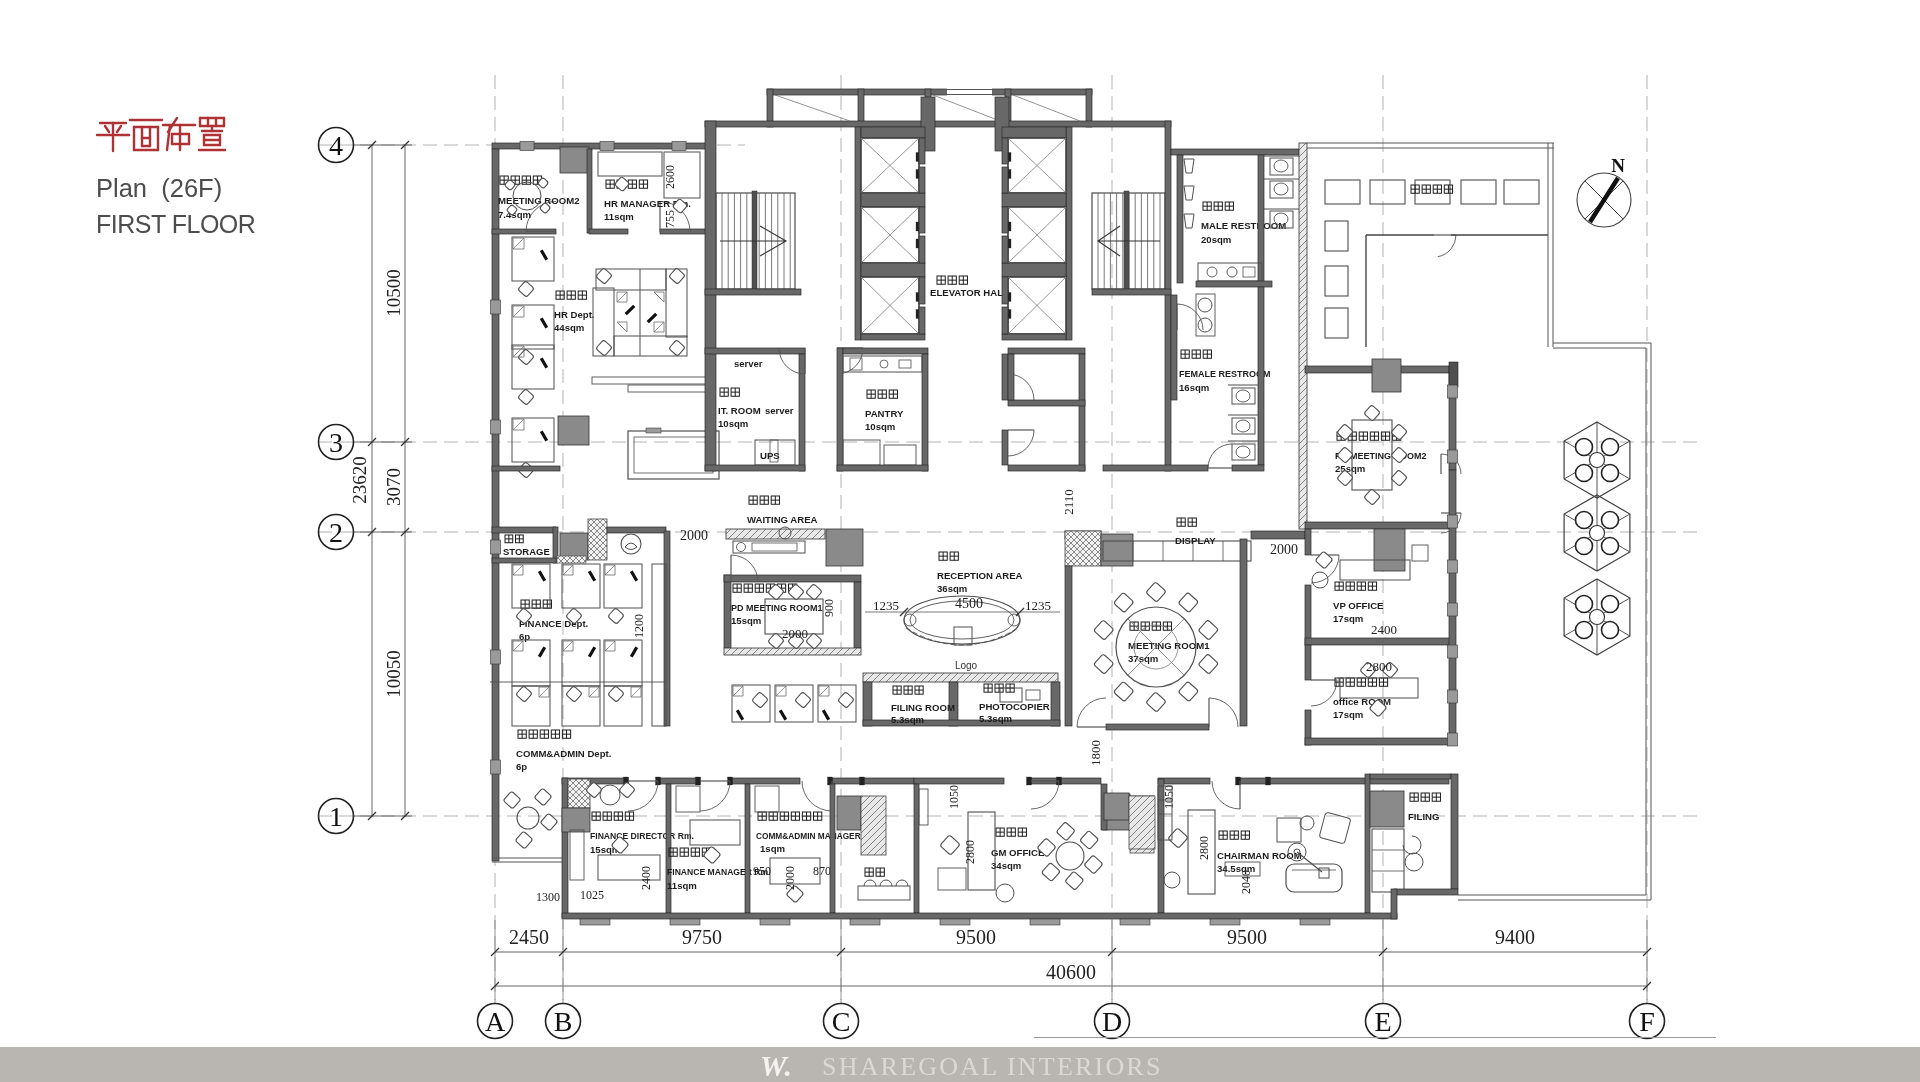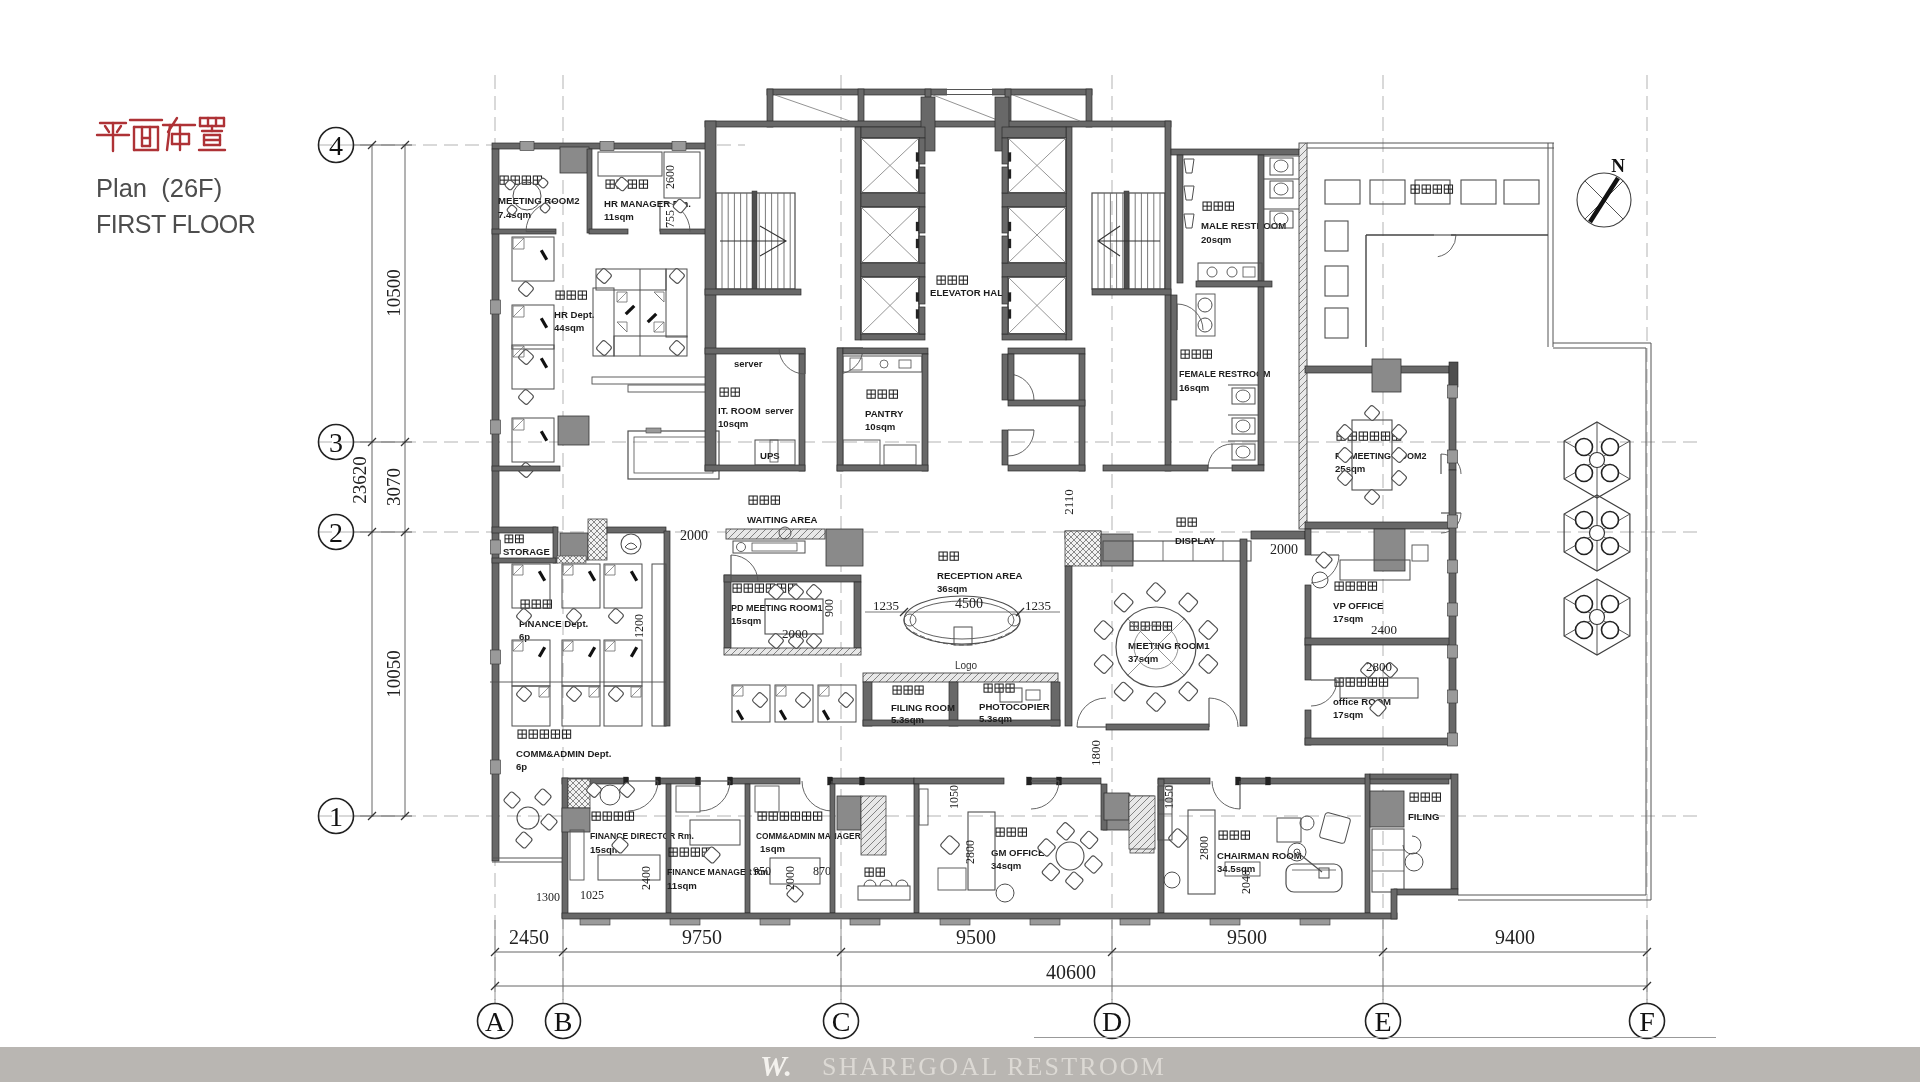--- a/index.html
+++ b/index.html
@@ -1171,12 +1171,12 @@
     <rect x="1210" y="919" width="30" height="6" fill="#9a9a9a" stroke="#333" stroke-width="0.6"></rect>
     <rect x="1300" y="919" width="30" height="6" fill="#9a9a9a" stroke="#333" stroke-width="0.6"></rect>
     <rect x="1394" y="889" width="64" height="6" fill="#686868" stroke="#2c2c2c" stroke-width="0.7"></rect>
     <rect x="1391" y="889" width="6" height="30" fill="#686868" stroke="#2c2c2c" stroke-width="0.7"></rect>
 </svg>
 
 <div style="position:absolute;left:0;top:1047px;width:1920px;height:35px;background:#b9b6b2"></div>
 
 <div style="position:absolute;left:760px;top:1049px;width:60px;height:32px;color:#f4f2ee;font-family:'Liberation Serif',serif;font-size:30px;font-weight:bold;font-style:italic">W.</div>
 
-<div style="position:absolute;left:822px;top:1052px;color:#dcd9d4;font-family:'Liberation Serif',serif;font-size:26px;letter-spacing:2.2px">SHAREGOAL RESTROOM</div>
+<div style="position:absolute;left:822px;top:1052px;color:#dcd9d4;font-family:'Liberation Serif',serif;font-size:26px;letter-spacing:2.2px">SHAREGOAL INTERIORS</div>
 </body></html>

